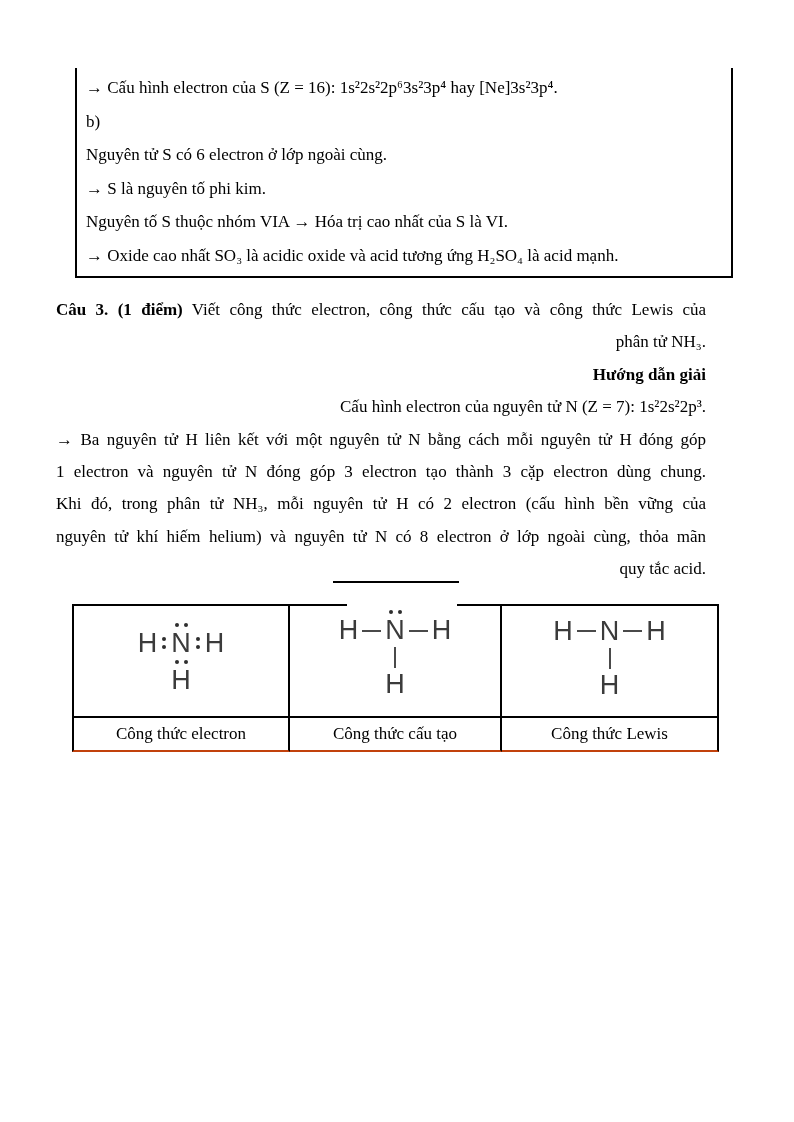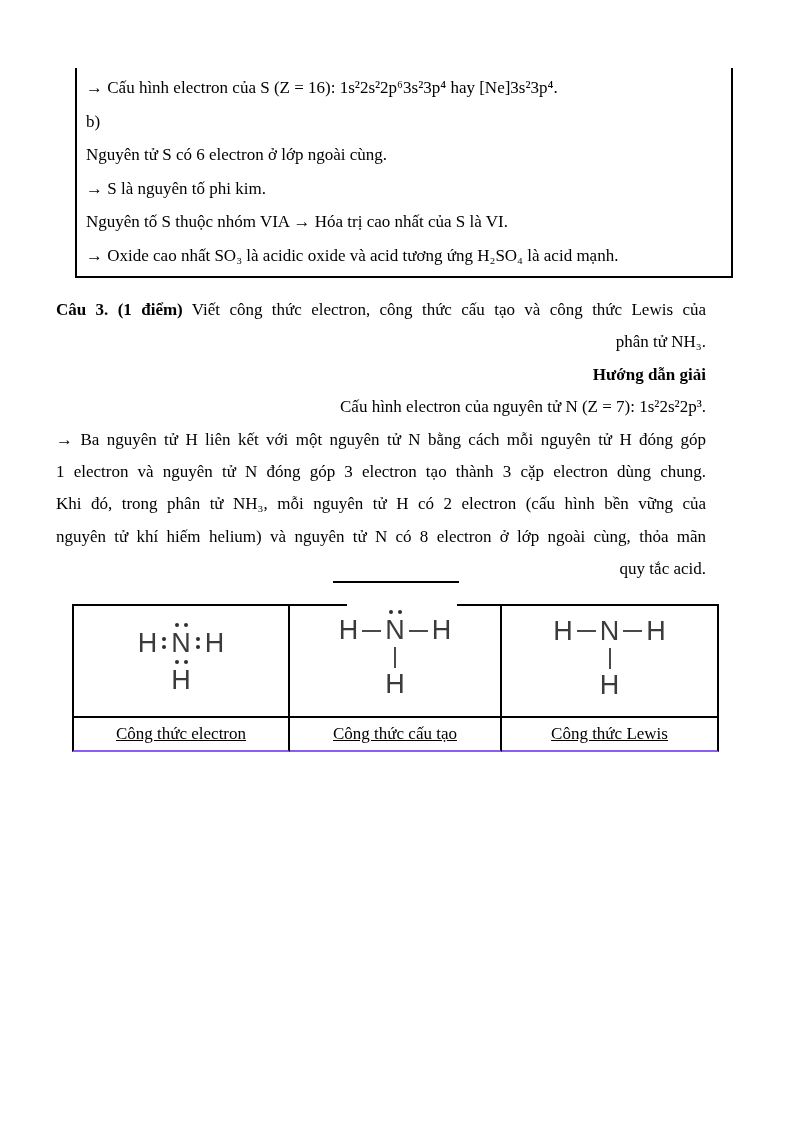--- a/index.html
+++ b/index.html
@@ -23,21 +23,21 @@
   .b { font-weight:bold; }
   
   .tbl { position:absolute; left:72px; top:604px; width:647px; height:148px; }
   .tbl-grid {
     position:absolute; left:0; top:0; width:647px; height:148px;
     display:grid; grid-template-columns:218px 212px 217px; grid-template-rows:114px 34px;
   }
   .cell { border-right:2px solid #000; display:flex; align-items:center; justify-content:center; }
   .cell.first { border-left:2px solid #000; }
   .cell.r1 { border-bottom:2px solid #000; }
-  .cell.r2 { border-bottom:2px solid #8b5cf6; font-size:17px;text-decoration:underline; }
+  .cell.r2 { border-bottom:2px solid #c2410c; font-size:17px; }
   
   .tseg { position:absolute; height:2px; background:#000; }
   .tseg.s1 { left:0; top:0; width:275px; }
   .tseg.s2 { left:261px; top:-23px; width:126px; }
   .tseg.s3 { left:385px; top:0; width:262px; }
   
   .struct {
     display:flex; flex-direction:column; align-items:center;
     font-family:"Liberation Sans","DejaVu Sans",sans-serif; color:#3b3b3b;
   }

